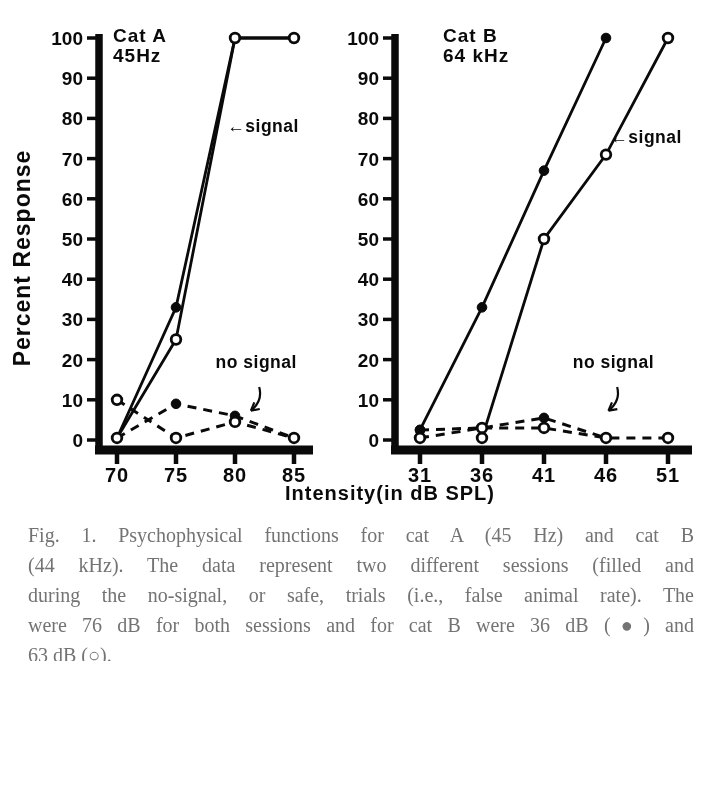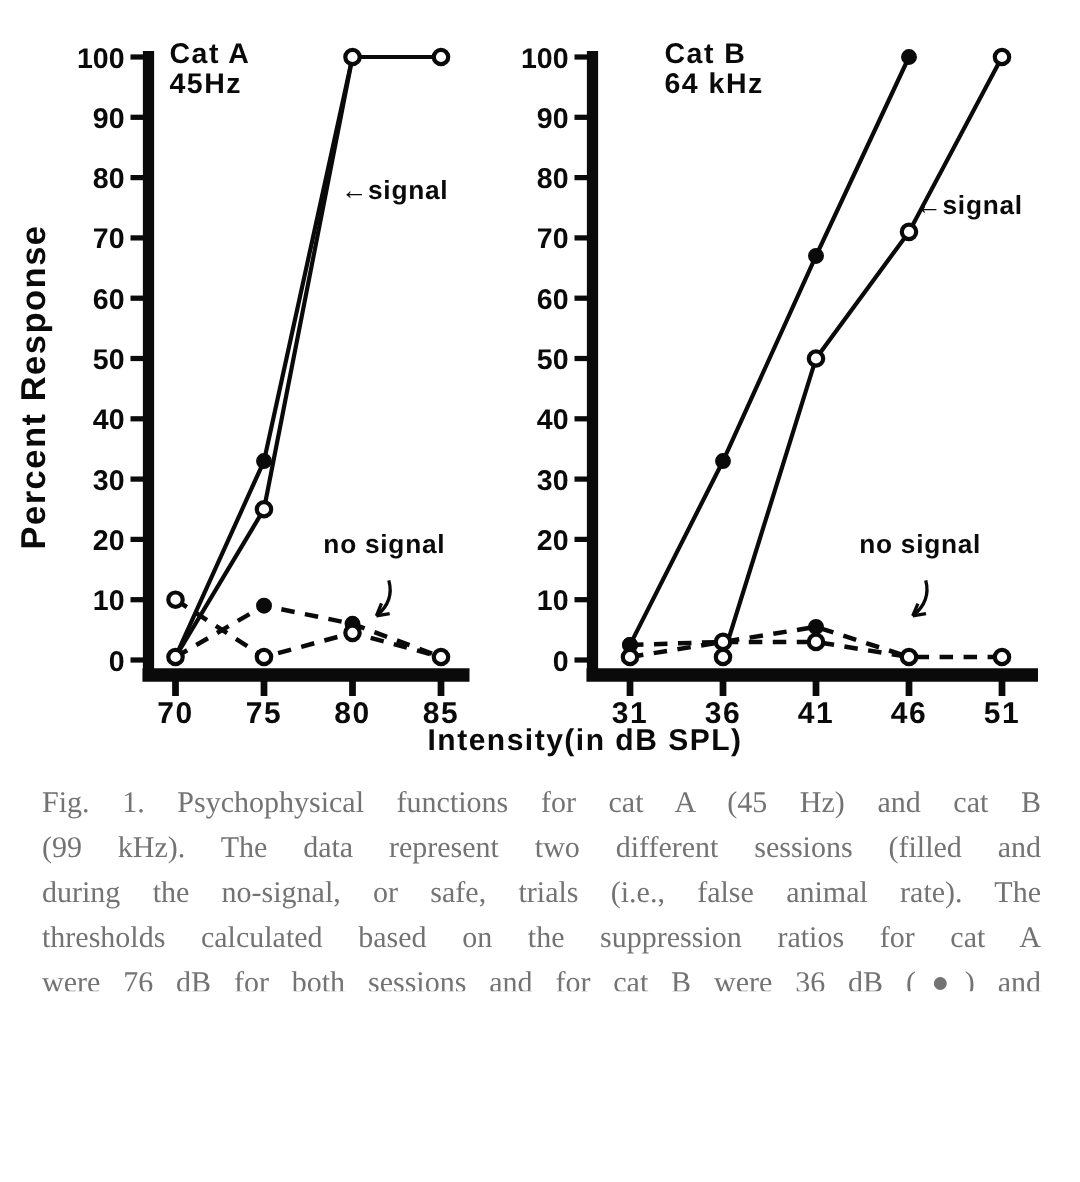--- a/index.html
+++ b/index.html
@@ -153,19 +153,18 @@
       <text x="610.34" y="142.52000000000004" font-size="17.5" font-weight="bold" font-family="&quot;Liberation Sans&quot;, sans-serif" text-anchor="start" letter-spacing="0.5px">←signal</text>
       <text x="613.44" y="368.444" font-size="17.5" font-weight="bold" font-family="&quot;Liberation Sans&quot;, sans-serif" text-anchor="middle" letter-spacing="0.5px">no signal</text>
       <path d="M 617.16 386.93600000000004 Q 620.8199999999999 400.795 608.48 410.654" fill="none" stroke="#0a0a0a" stroke-width="2.2"></path>
       <line x1="608.48" y1="410.654" x2="617.3439482751035" y2="409.09501925082736" stroke="#0a0a0a" stroke-width="2.2"></line>
       <line x1="608.48" y1="410.654" x2="611.9573746258314" y2="402.35292382208047" stroke="#0a0a0a" stroke-width="2.2"></line>
       <text x="30" y="258" font-size="23" font-weight="bold" font-family="&quot;Liberation Sans&quot;, sans-serif" text-anchor="middle" transform="rotate(-90 30 258)" letter-spacing="1px">Percent Response</text>
       <text x="390" y="500" font-size="20" font-weight="bold" font-family="&quot;Liberation Sans&quot;, sans-serif" text-anchor="middle" letter-spacing="1px">Intensity(in dB SPL)</text>
     </svg>
   <div class="caption" id="caption">
       <div class="caption-line">Fig. 1. Psychophysical functions for cat A (45 Hz) and cat B</div>
-      <div class="caption-line">(99 kHz). The data represent two different sessions (filled and</div>
+      <div class="caption-line">(44 kHz). The data represent two different sessions (filled and</div>
       <div class="caption-line">during the no-signal, or safe, trials (i.e., false animal rate). The</div>
-      <div class="caption-line">thresholds calculated based on the suppression ratios for cat A</div>
       <div class="caption-line">were 76 dB for both sessions and for cat B were 36 dB (●) and</div>
       <div class="caption-line last">63 dB (○).</div>
     </div>
 </div>
 
 </body></html>

